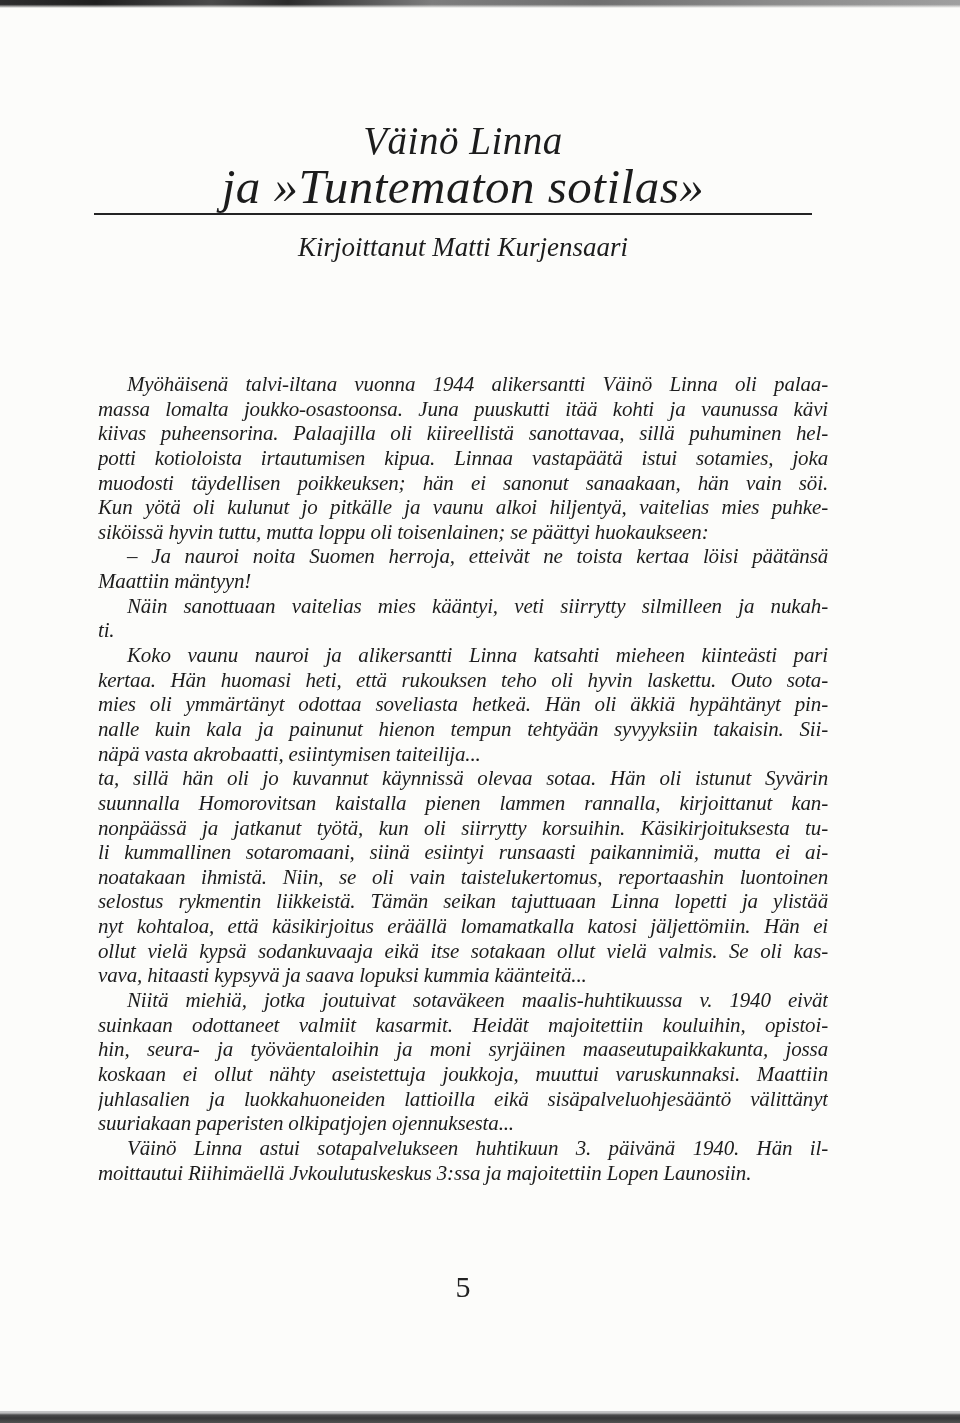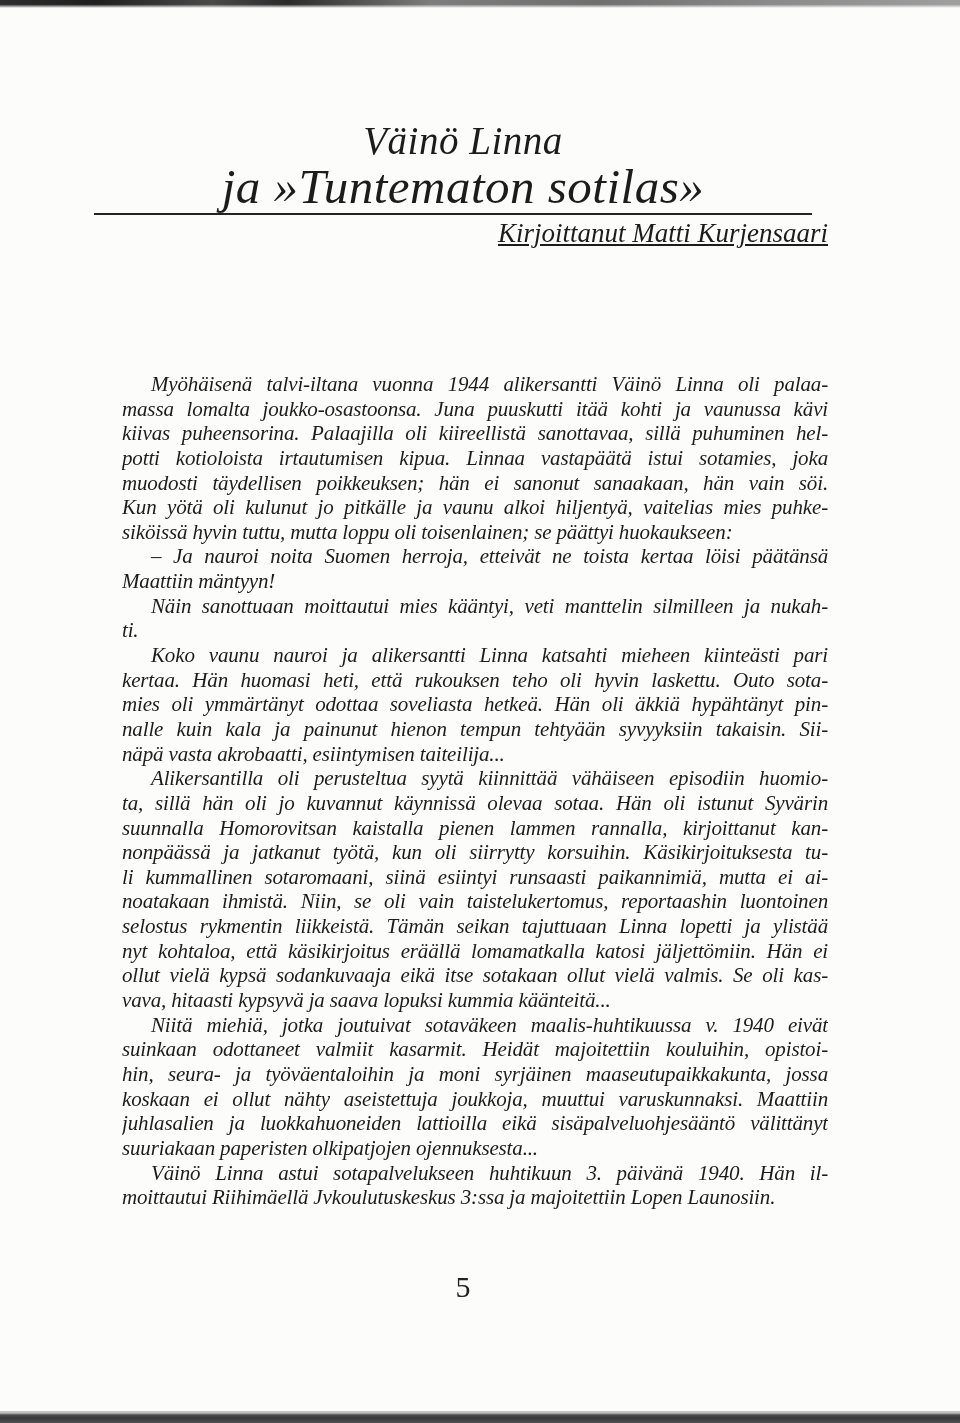--- a/index.html
+++ b/index.html
@@ -34,34 +34,33 @@
     position: absolute; top: 118px; left: 98px; width: 730px;
     text-align: center; font-style: italic;
   }
   .title-line1 { font-size: 39px; line-height: 46px; letter-spacing: 0.5px; }
   .title-line2 { font-size: 49px; line-height: 46px; letter-spacing: 0.5px; }
   .title-rule {
     position: absolute; top: 213px; left: 94px; width: 718px; height: 2px;
     background: #242424;
   }
   .byline {
-    position: absolute; top: 216px; left: 98px; width: 730px;
-    text-align: right; font-style: italic; font-size: 27px; line-height: 34px; text-decoration: underline;
+    position: absolute; top: 230px; left: 98px; width: 730px;
+    text-align: center; font-style: italic; font-size: 27px; line-height: 34px;
   }
   
   .body-text {
     position: absolute; top: 372px; left: 98px; width: 730px;
     font-style: italic; font-size: 21px;
     letter-spacing: -0.15px;
   }
   .line {
     height: 24.65px; line-height: 24.65px; overflow: hidden;
     text-align: justify;
     text-align-last: justify;
-    margin-left: 24px;
   }
   .line.last { text-align-last: left; }
   .line.first { text-indent: 29px; }
   .page-number {
     position: absolute; top: 1270px; left: 98px; width: 730px;
     text-align: center; font-size: 30px; font-style: normal;
     color: #222;
   }
 </style>
 </head>
@@ -82,28 +81,27 @@
   <div class="body-text">
       <div class="line first">Myöhäisenä talvi-iltana vuonna 1944 alikersantti Väinö Linna oli palaa-</div>
       <div class="line">massa lomalta joukko-osastoonsa. Juna puuskutti itää kohti ja vaunussa kävi</div>
       <div class="line">kiivas puheensorina. Palaajilla oli kiireellistä sanottavaa, sillä puhuminen hel-</div>
       <div class="line">potti kotioloista irtautumisen kipua. Linnaa vastapäätä istui sotamies, joka</div>
       <div class="line">muodosti täydellisen poikkeuksen; hän ei sanonut sanaakaan, hän vain söi.</div>
       <div class="line">Kun yötä oli kulunut jo pitkälle ja vaunu alkoi hiljentyä, vaitelias mies puhke-</div>
       <div class="line last">siköissä hyvin tuttu, mutta loppu oli toisenlainen; se päättyi huokaukseen:</div>
       <div class="line first">– Ja nauroi noita Suomen herroja, etteivät ne toista kertaa löisi päätänsä</div>
       <div class="line last">Maattiin mäntyyn!</div>
-      <div class="line first">Näin sanottuaan moittautui mies kääntyi, veti manttelin silmilleen ja nukah-</div>
+      <div class="line first">Näin sanottuaan vaitelias mies kääntyi, veti siirrytty silmilleen ja nukah-</div>
       <div class="line last">ti.</div>
       <div class="line first">Koko vaunu nauroi ja alikersantti Linna katsahti mieheen kiinteästi pari</div>
       <div class="line">kertaa. Hän huomasi heti, että rukouksen teho oli hyvin laskettu. Outo sota-</div>
       <div class="line">mies oli ymmärtänyt odottaa soveliasta hetkeä. Hän oli äkkiä hypähtänyt pin-</div>
       <div class="line">nalle kuin kala ja painunut hienon tempun tehtyään syvyyksiin takaisin. Sii-</div>
       <div class="line last">näpä vasta akrobaatti, esiintymisen taiteilija...</div>
-      <div class="line first">Alikersantilla oli perusteltua syytä kiinnittää vähäiseen episodiin huomio-</div>
       <div class="line">ta, sillä hän oli jo kuvannut käynnissä olevaa sotaa. Hän oli istunut Syvärin</div>
       <div class="line">suunnalla Homorovitsan kaistalla pienen lammen rannalla, kirjoittanut kan-</div>
       <div class="line">nonpäässä ja jatkanut työtä, kun oli siirrytty korsuihin. Käsikirjoituksesta tu-</div>
       <div class="line">li kummallinen sotaromaani, siinä esiintyi runsaasti paikannimiä, mutta ei ai-</div>
       <div class="line">noatakaan ihmistä. Niin, se oli vain taistelukertomus, reportaashin luontoinen</div>
       <div class="line">selostus rykmentin liikkeistä. Tämän seikan tajuttuaan Linna lopetti ja ylistää</div>
       <div class="line">nyt kohtaloa, että käsikirjoitus eräällä lomamatkalla katosi jäljettömiin. Hän ei</div>
       <div class="line">ollut vielä kypsä sodankuvaaja eikä itse sotakaan ollut vielä valmis. Se oli kas-</div>
       <div class="line last">vava, hitaasti kypsyvä ja saava lopuksi kummia käänteitä...</div>
       <div class="line first">Niitä miehiä, jotka joutuivat sotaväkeen maalis-huhtikuussa v. 1940 eivät</div>

